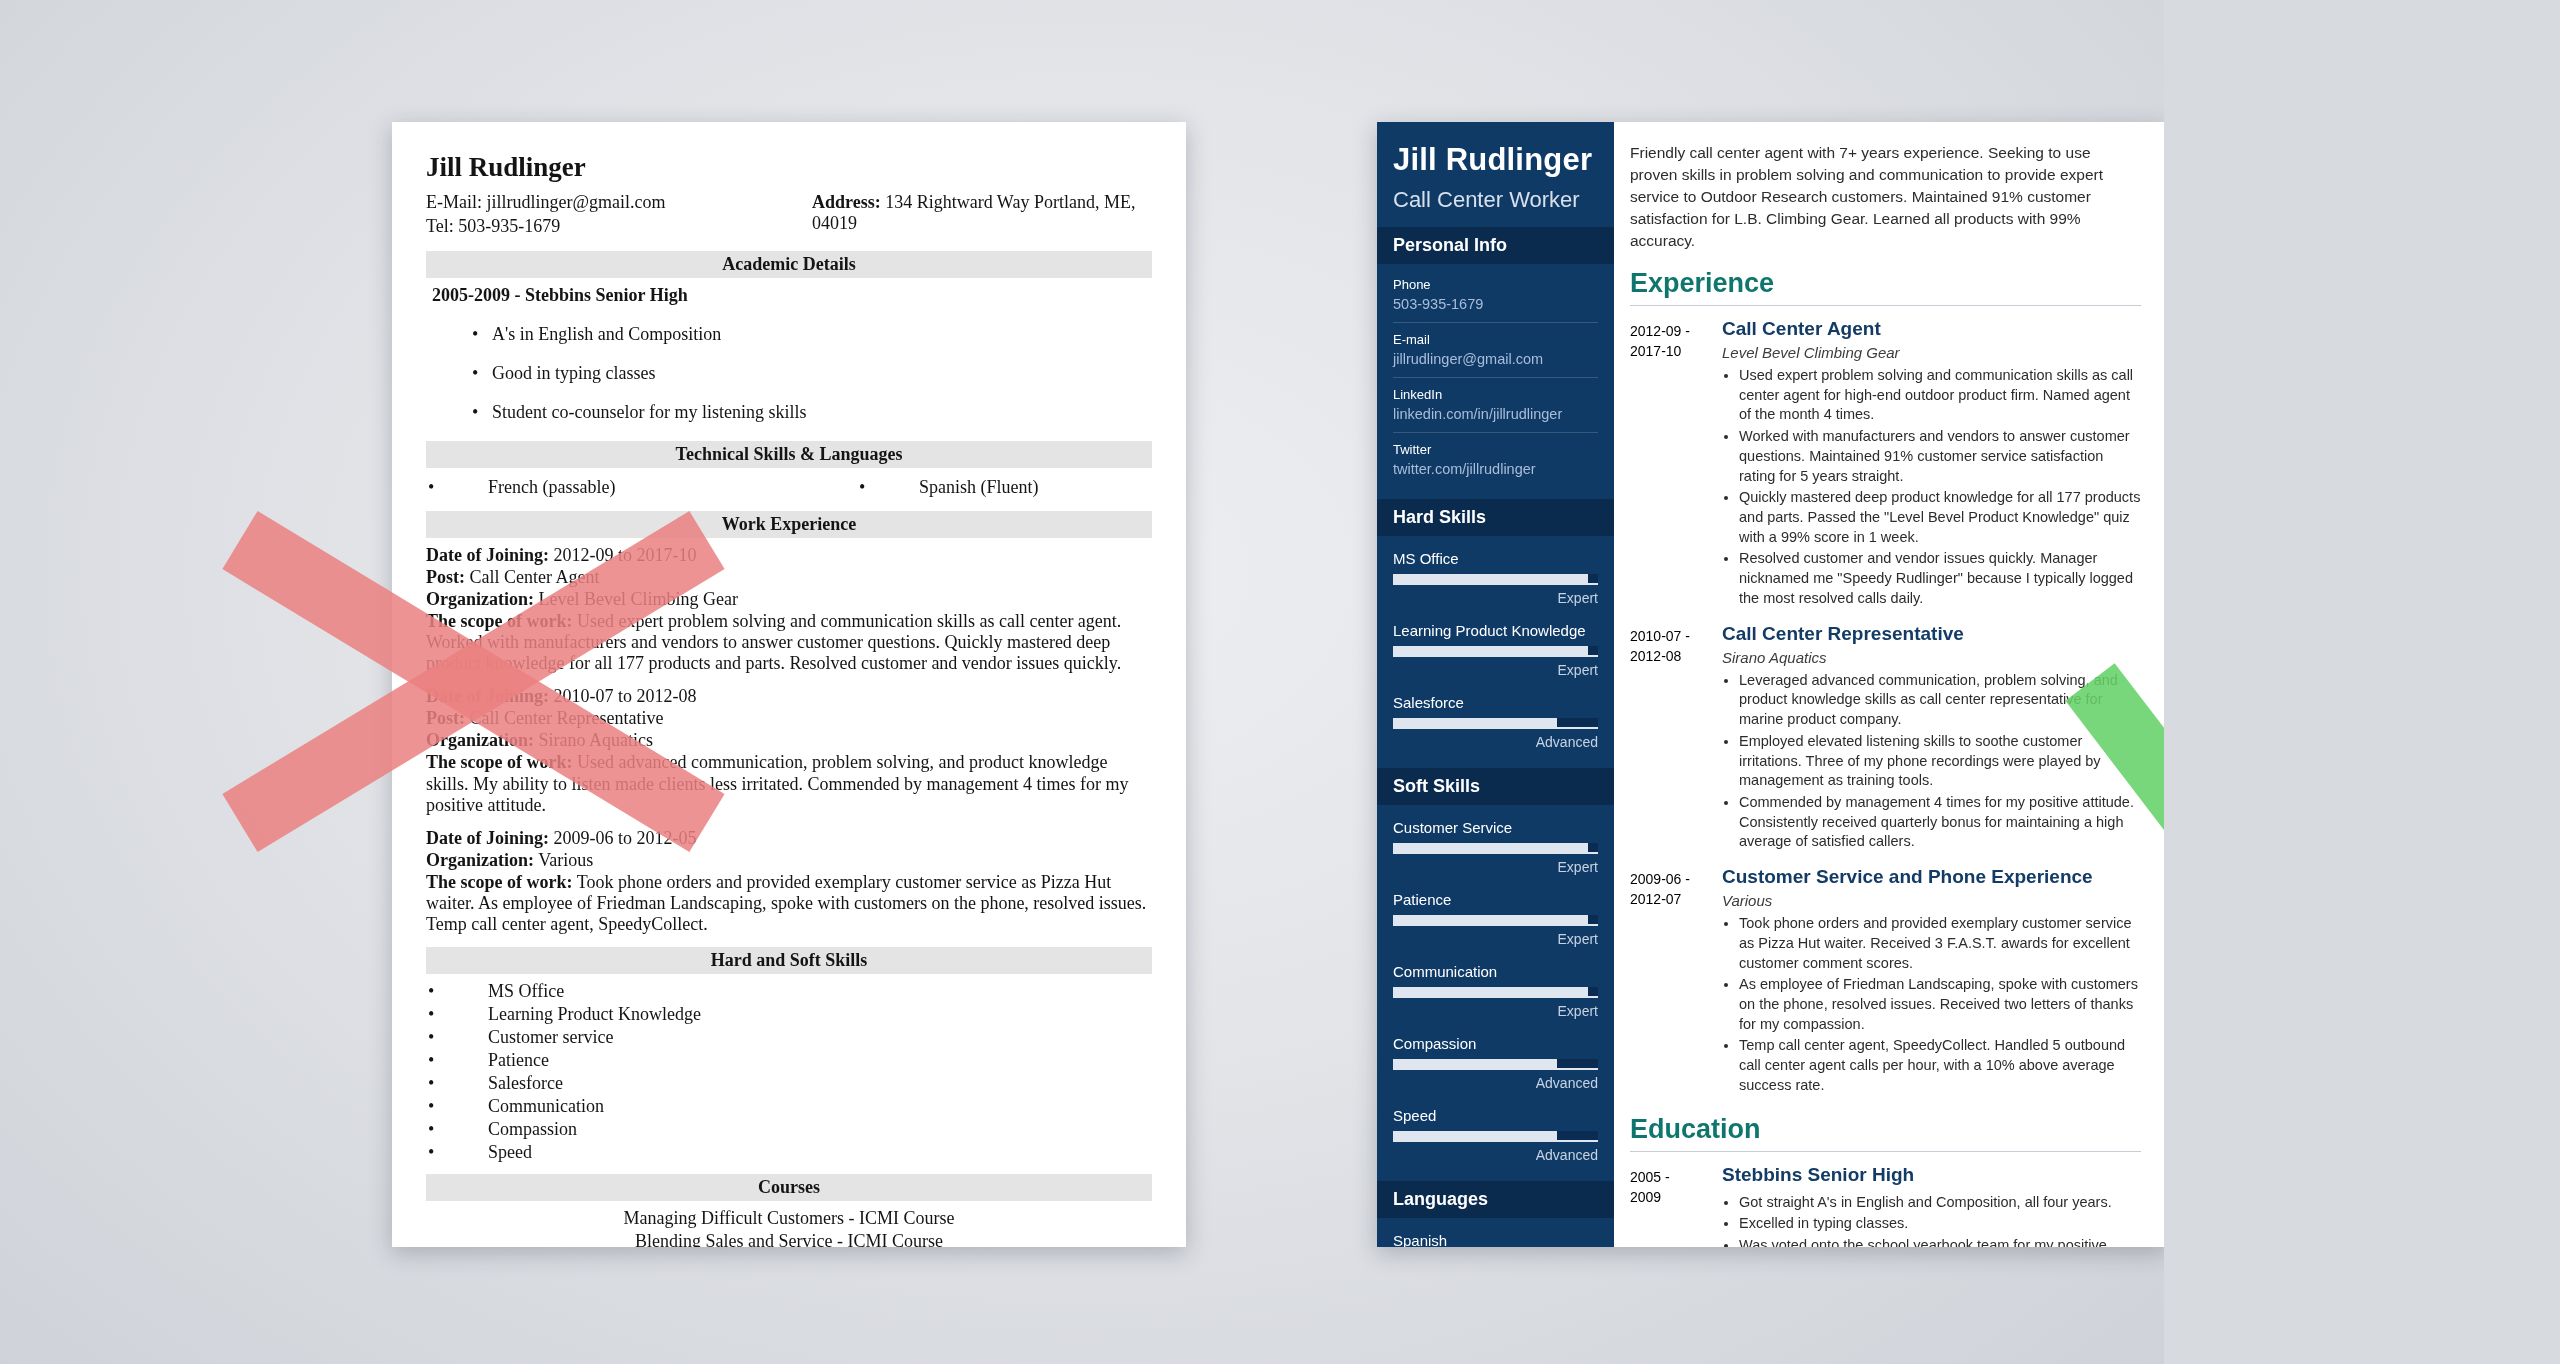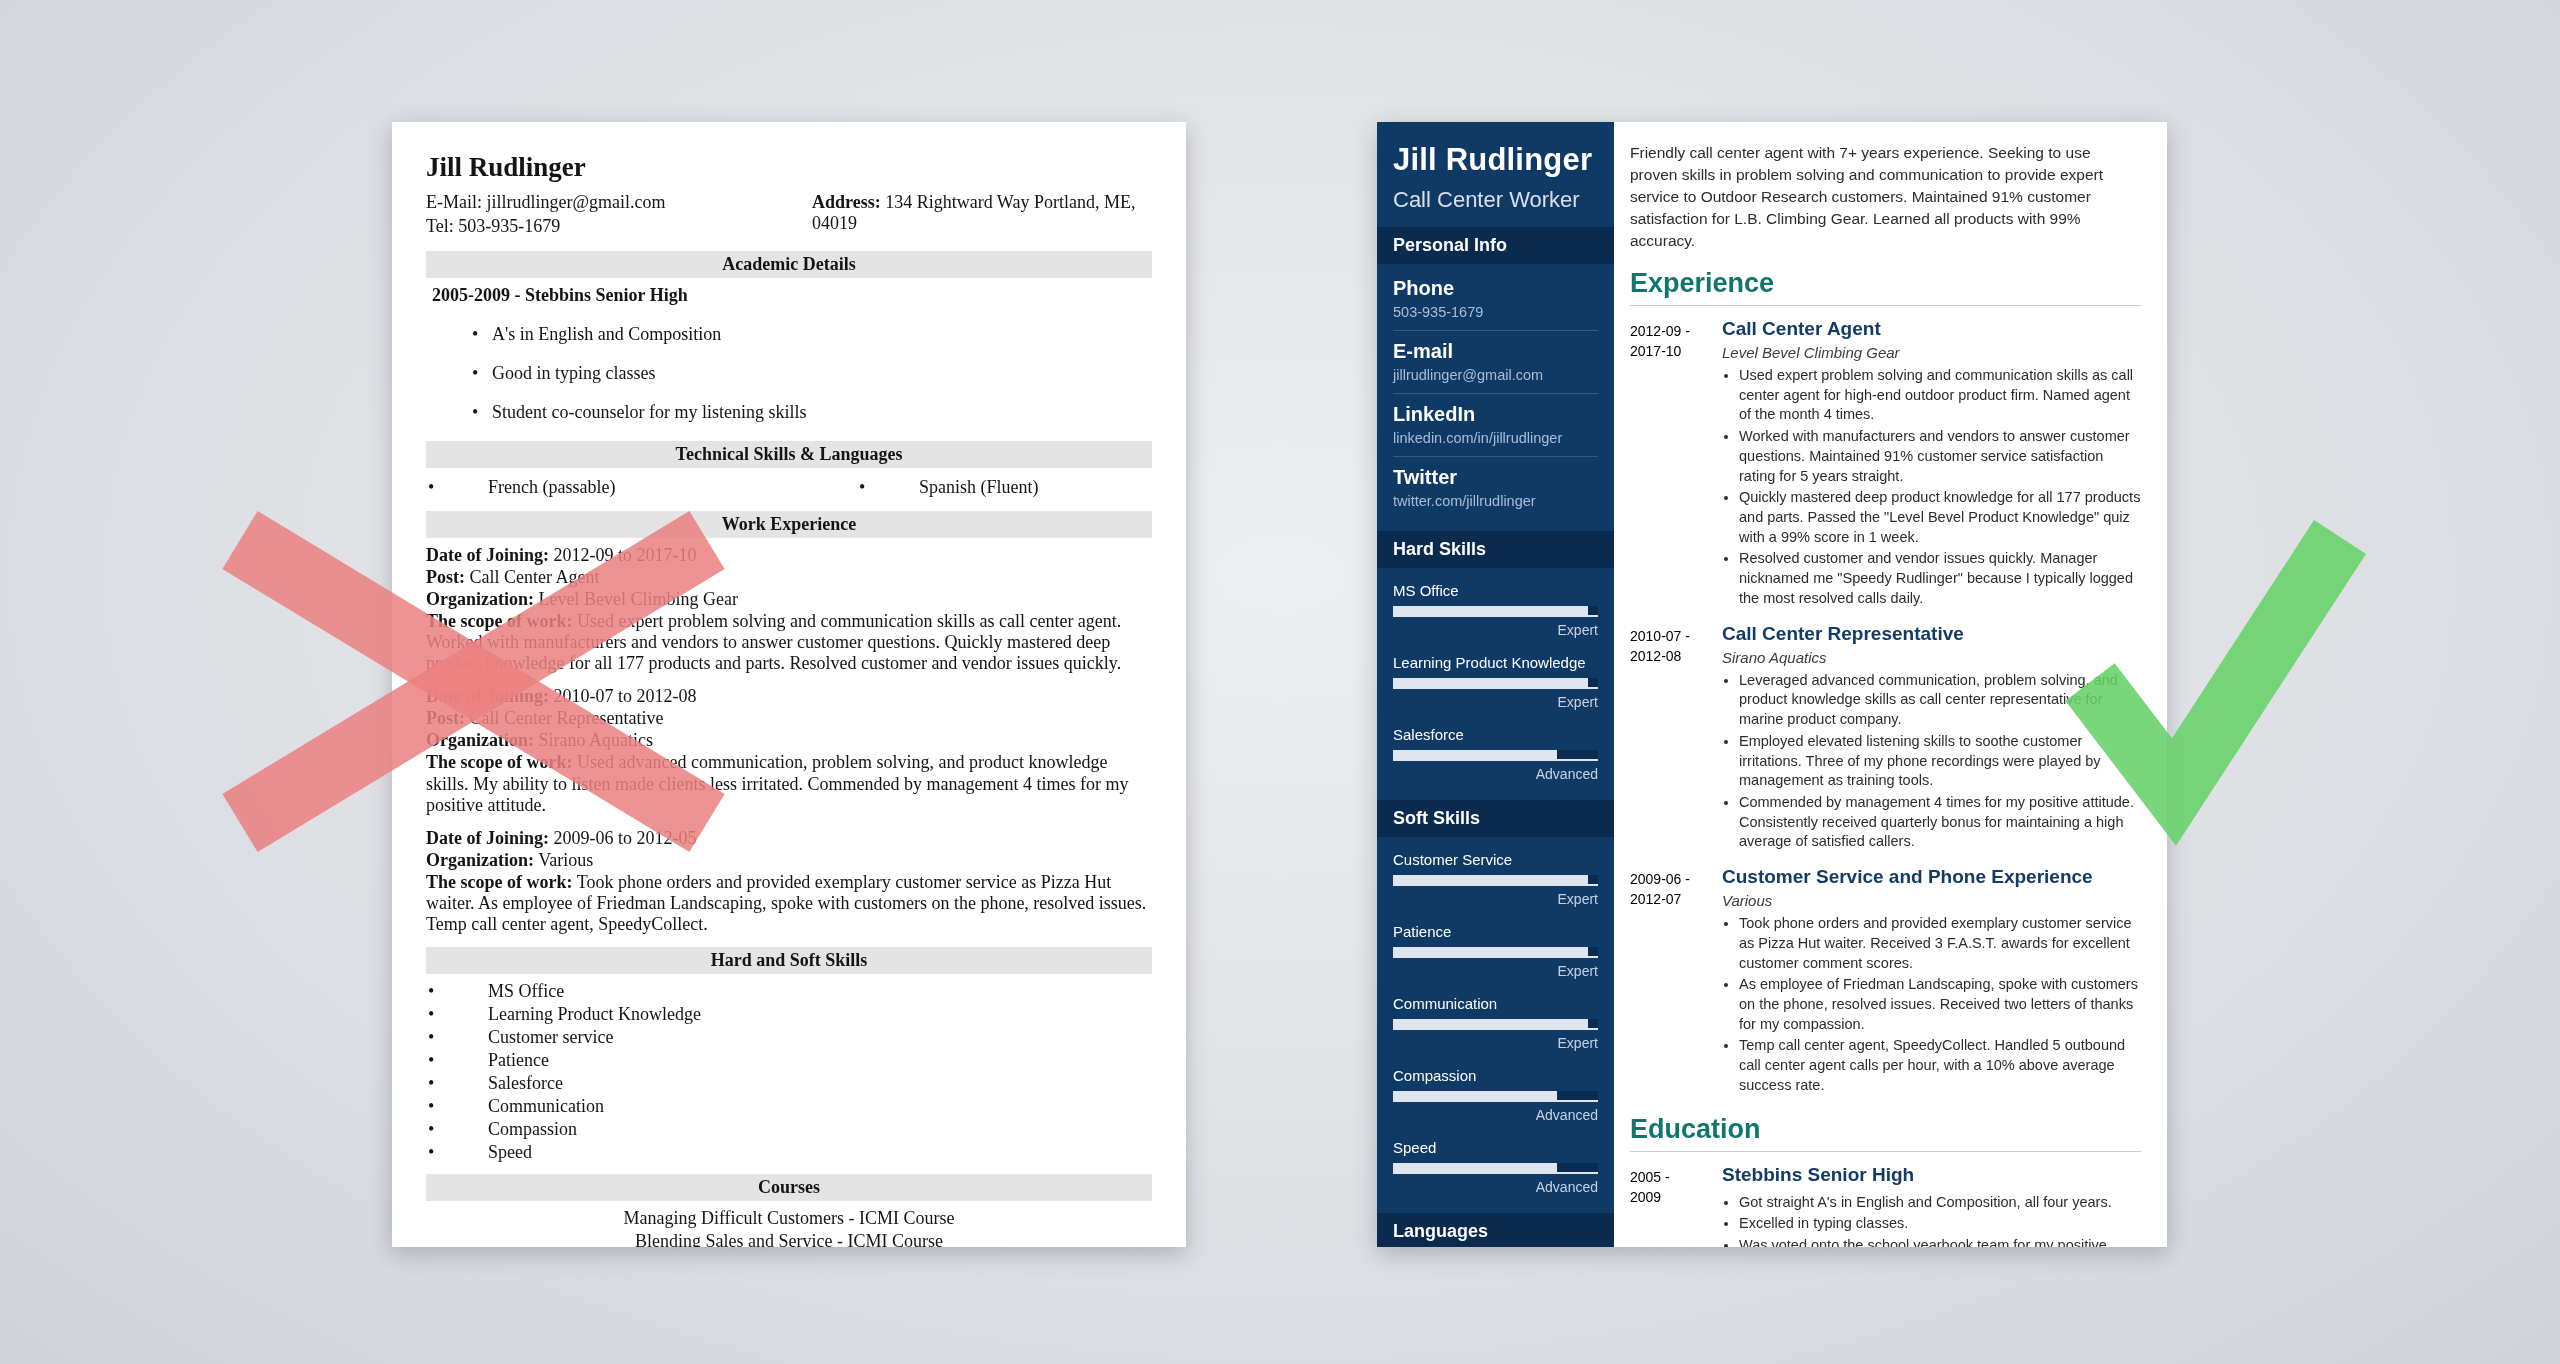--- a/index.html
+++ b/index.html
@@ -1,17 +1,17 @@
 <!DOCTYPE html>
 <html><head>
 <meta charset="utf-8">
 <style>
   html,body { margin:0; padding:0; background:#d7dade; }
   .canvas {
-    position:relative; width:2560px; height:1364px; overflow:hidden;
+    position:relative; width:2164px; height:1364px; overflow:hidden;
     background: radial-gradient(ellipse at 50% 42%, #eceef1 0%, #e2e4e8 45%, #cfd2d8 100%);
     font-family:"Liberation Sans", sans-serif;
   }
   .page { position:absolute; background:#ffffff; box-shadow:0 6px 22px rgba(30,35,50,0.25); }
 
   
   .left-page {
     left:392px; top:122px; width:794px; height:1125px;
     padding:30px 34px; box-sizing:border-box; overflow:hidden;
     font-family:"Liberation Serif", serif; color:#141414;
@@ -42,21 +42,21 @@
   
   .right-page { left:1377px; top:122px; width:790px; height:1125px; display:flex; overflow:hidden; }
   .sidebar { flex:0 0 237px; background:#103a66; color:#fff; box-sizing:border-box; }
   .sb-head { padding:20px 16px 14px 16px; }
   .sb-name { font-size:31px; font-weight:bold; letter-spacing:0.2px; }
   .sb-title { font-size:22px; color:#d8e0ec; margin-top:9px; }
   .sb-band { background:#0a2a4e; font-weight:bold; font-size:18px; padding:8px 16px; }
   .sb-content { padding:4px 16px 12px 16px; }
   .pi-item { padding:9px 0 10px 0; border-bottom:1px solid rgba(255,255,255,0.16); }
   .pi-item:last-child { border-bottom:none; }
-  .pi-label { font-size:20px; font-weight:bold; }
+  .pi-label { font-size:13px; font-weight:normal; }
   .pi-value { font-size:14.5px; color:#a9bdd9; margin-top:4px; }
   .skill { padding:10px 0 6px 0; }
   .skill-label { font-size:15px; margin-bottom:7px; }
   .bar { height:9px; background:#0b2c52; border-bottom:2px solid #dfe6ef; }
   .bar-fill { height:9px; background:#dfe6ef; width:0%; }
   .skill-level { font-size:14px; color:#c7d3e3; text-align:right; margin-top:5px; }
 
   .rmain { flex:1; box-sizing:border-box; padding:20px 26px 0 16px; color:#2c2c2c; }
   .summary { margin:0 0 14px 0; font-size:15.5px; line-height:1.42; }
   .rsec {

